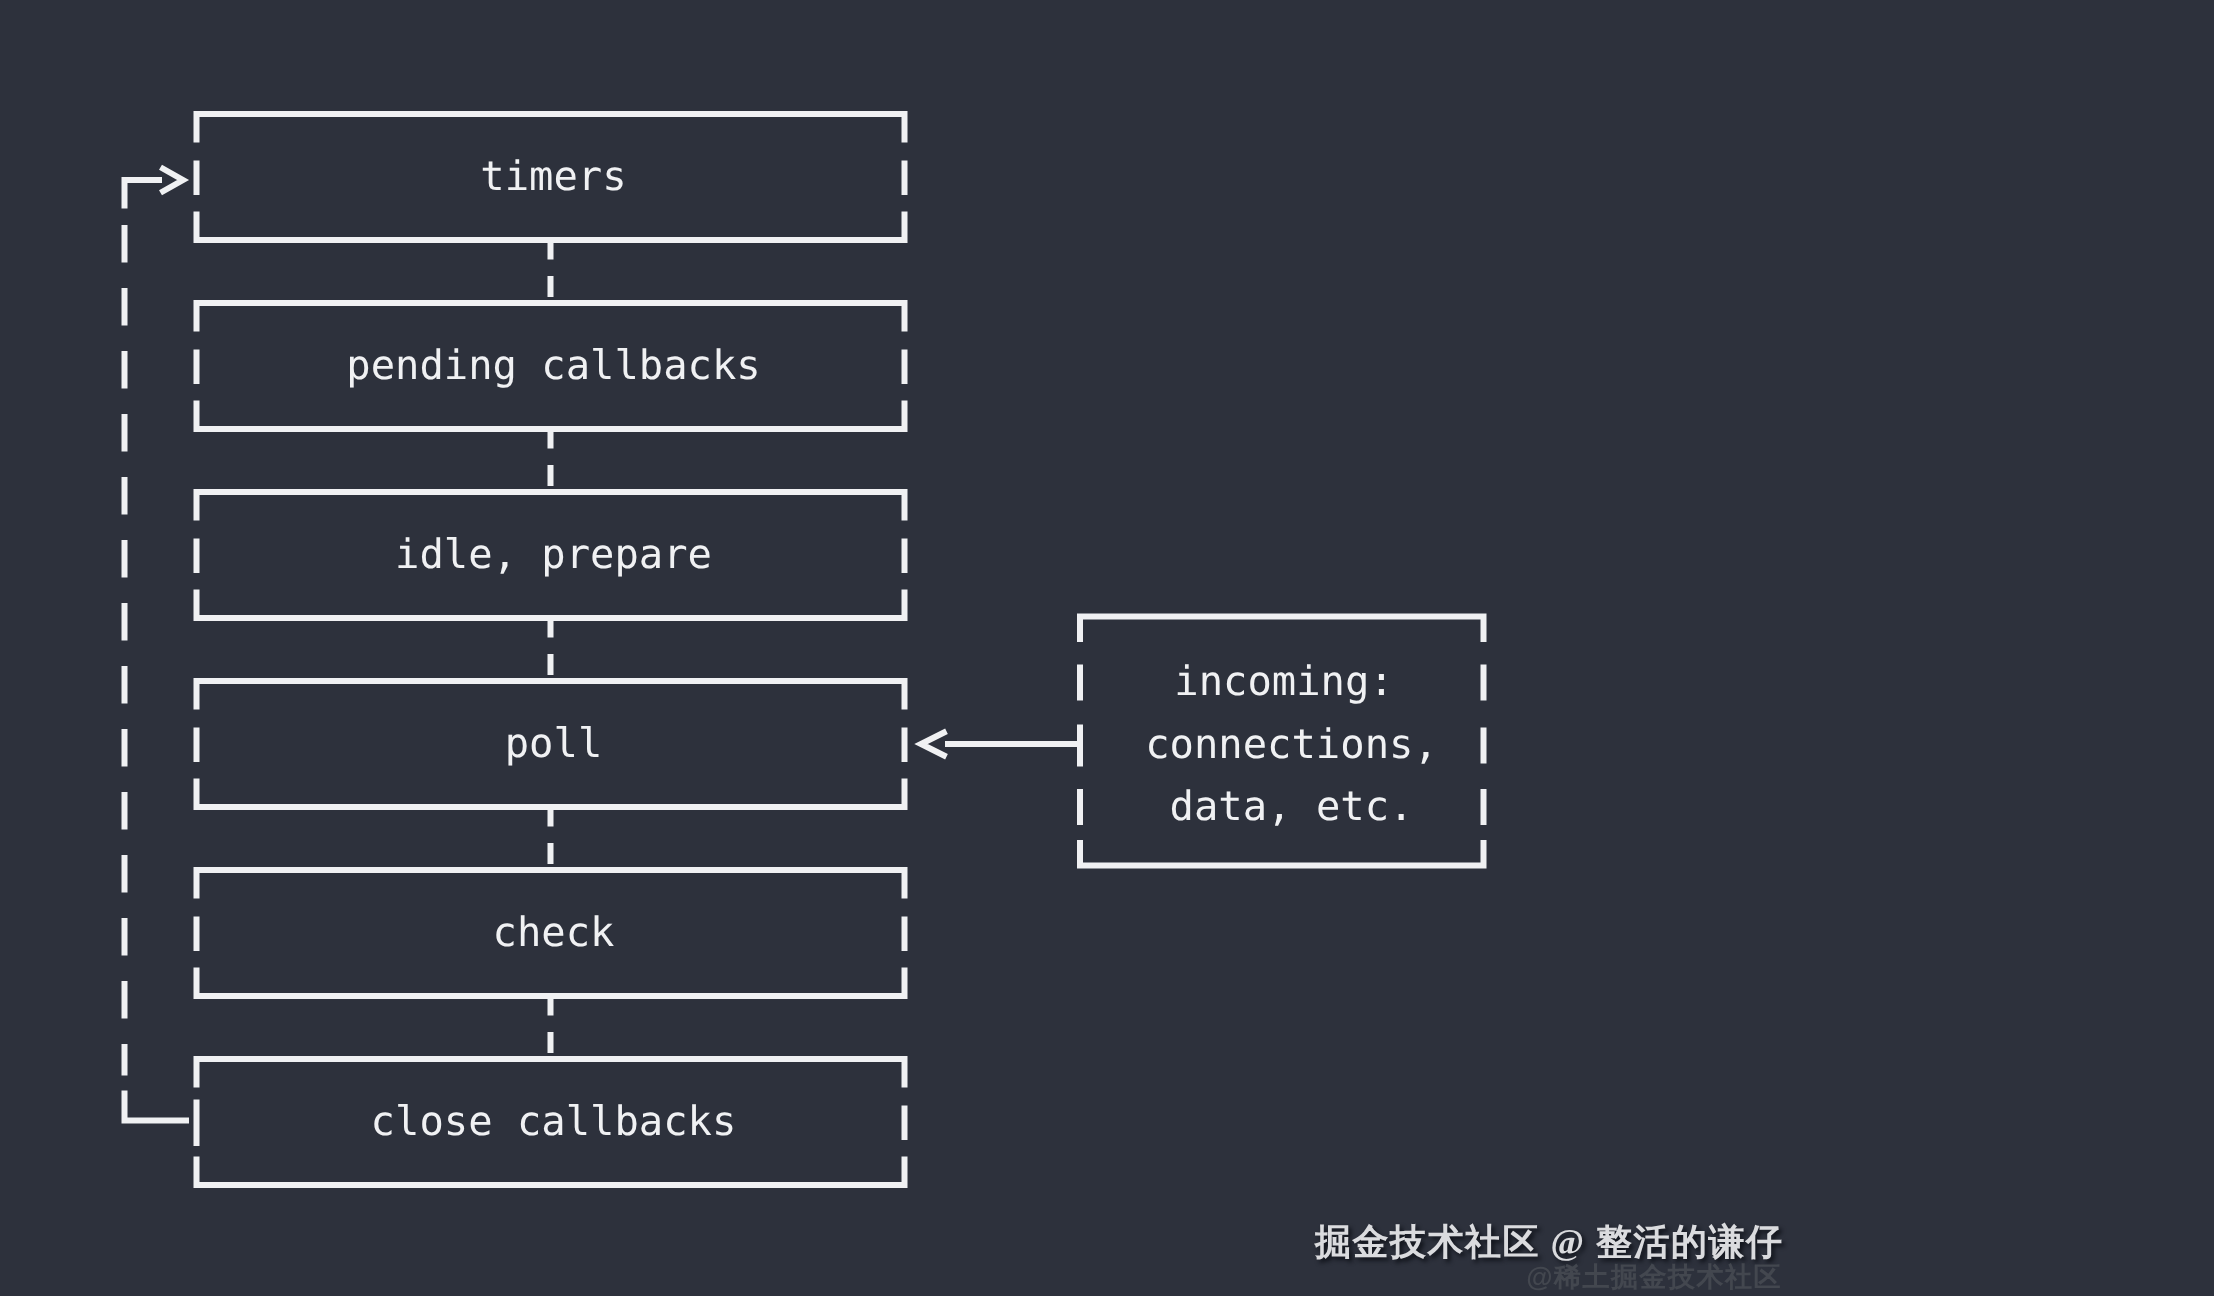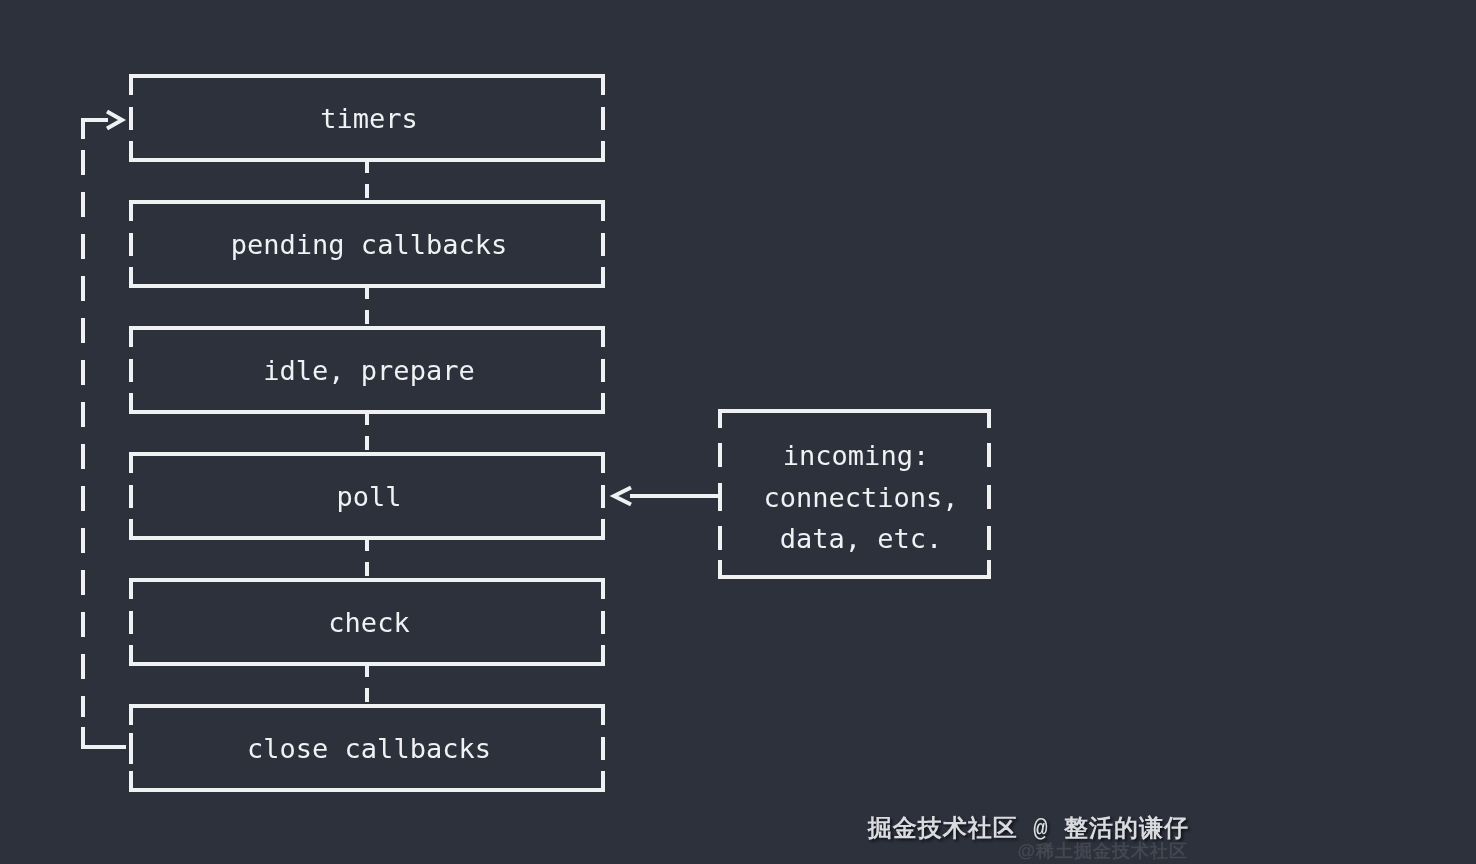--- a/index.html
+++ b/index.html
@@ -33,21 +33,21 @@
     fill: var(--text, #f0f1f3);
     font-family: "DejaVu Sans Mono", "Liberation Mono", monospace;
     font-size: 27px;
     text-anchor: middle;
     dominant-baseline: central;
   }
   .watermark-primary {
     position: absolute;
     right: 23px;
     top: 812px;
-    font-family: Liberation Mono, monospace;
+    font-family: Liberation Serif, serif;
     font-weight: bold;
     font-size: 24px;
     letter-spacing: 1px;
     color: var(--watermark-primary, #dadbde);
     text-shadow: 2px 2px 3px rgba(8, 10, 16, 0.8);
     white-space: nowrap;
   }
   .watermark-secondary {
     position: absolute;
     right: 24px;

